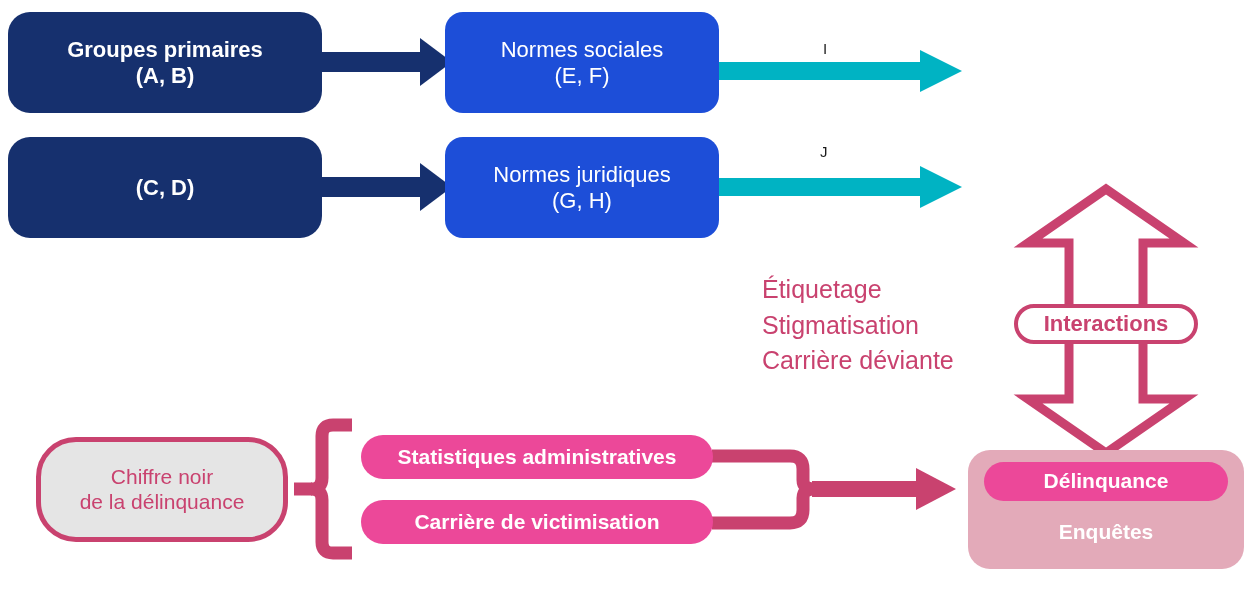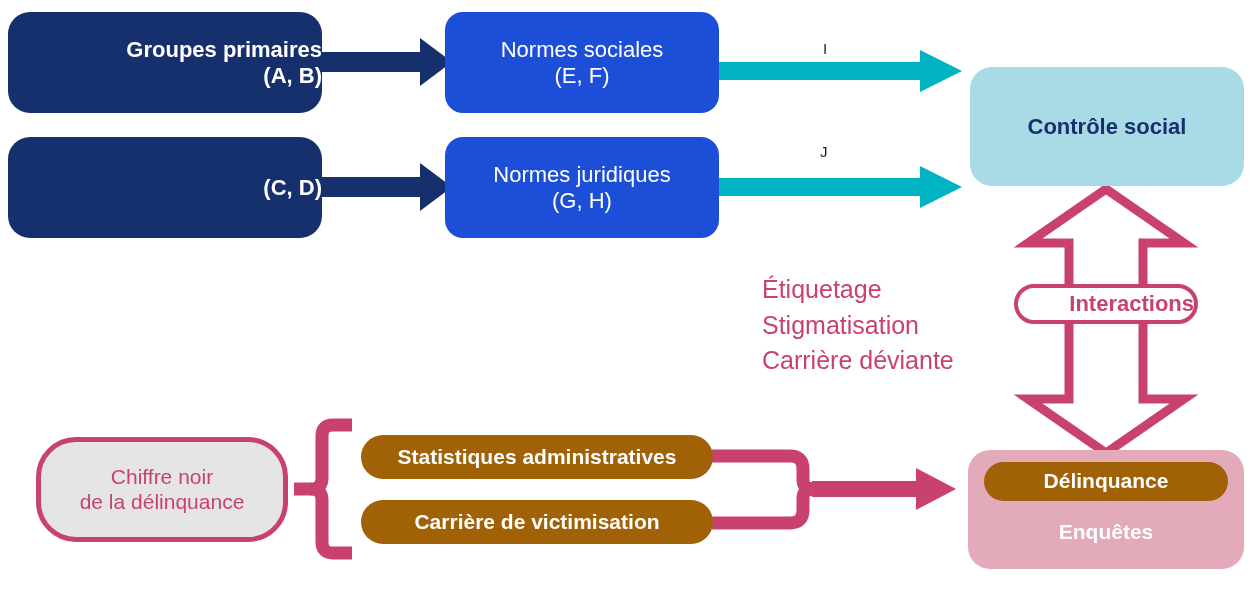--- a/index.html
+++ b/index.html
@@ -27,41 +27,40 @@
   }
   .node .l1,.node .l2{display:block;}
 
   
   .box-navy{
     background:#16306e;
     color:#ffffff;
     border-radius:22px;
     font-size:22px;
     font-weight:600;
-    align-items:flex-end;
   }
   
   .box-teal{
     background:#1d4ed8;
     color:#ffffff;
     border-radius:18px;
     font-size:22px;
     font-weight:500;
   }
   
   .box-lightblue{
     background:#a9dbe6;
     color:#16306e;
     border-radius:22px;
     font-size:22px;
     font-weight:600;
   }
   
   .pill-pink{
-    background:#a16207;
+    background:#ec4899;
     color:#ffffff;
     border-radius:999px;
     font-size:21px;
     font-weight:600;
   }
   
   .pill-outline{
     background:#e5e5e5;
     color:#c9426f;
     border:5px solid #c9426f;
@@ -183,29 +182,26 @@
 
   <div class="node box-teal" style="left:445px; top:137px; width:274px; height:101px;">
     <span class="l1">Normes juridiques</span>
     <span class="l2">(G, H)</span>
   </div>
 
   <div class="edge-label" style="left:823px; top:40px;">I</div>
 
   <div class="edge-label" style="left:820px; top:143px;">J</div>
 
-  <div class="node box-lightblue" style="left:970px; top:67px; width:274px; height:119px;">
-    <span class="l1">Contrôle social</span>
-  </div>
 
   <div class="textblock" style="left:762px; top:272px; width:240px;">Étiquetage
 Stigmatisation
 Carrière déviante</div>
 
-  <div class="capsule" style="left:1014px; top:284px; width:184px; height:40px;justify-content:flex-end;">
+  <div class="capsule" style="left:1014px; top:304px; width:184px; height:40px;">
     <span>Interactions</span>
   </div>
 
   <div class="node pill-outline" style="left:36px; top:437px; width:252px; height:105px;">
     <span class="l1">Chiffre noir</span>
     <span class="l2">de la délinquance</span>
   </div>
 
   <div class="node pill-pink" style="left:361px; top:435px; width:352px; height:44px;">
     <span>Statistiques administratives</span>

